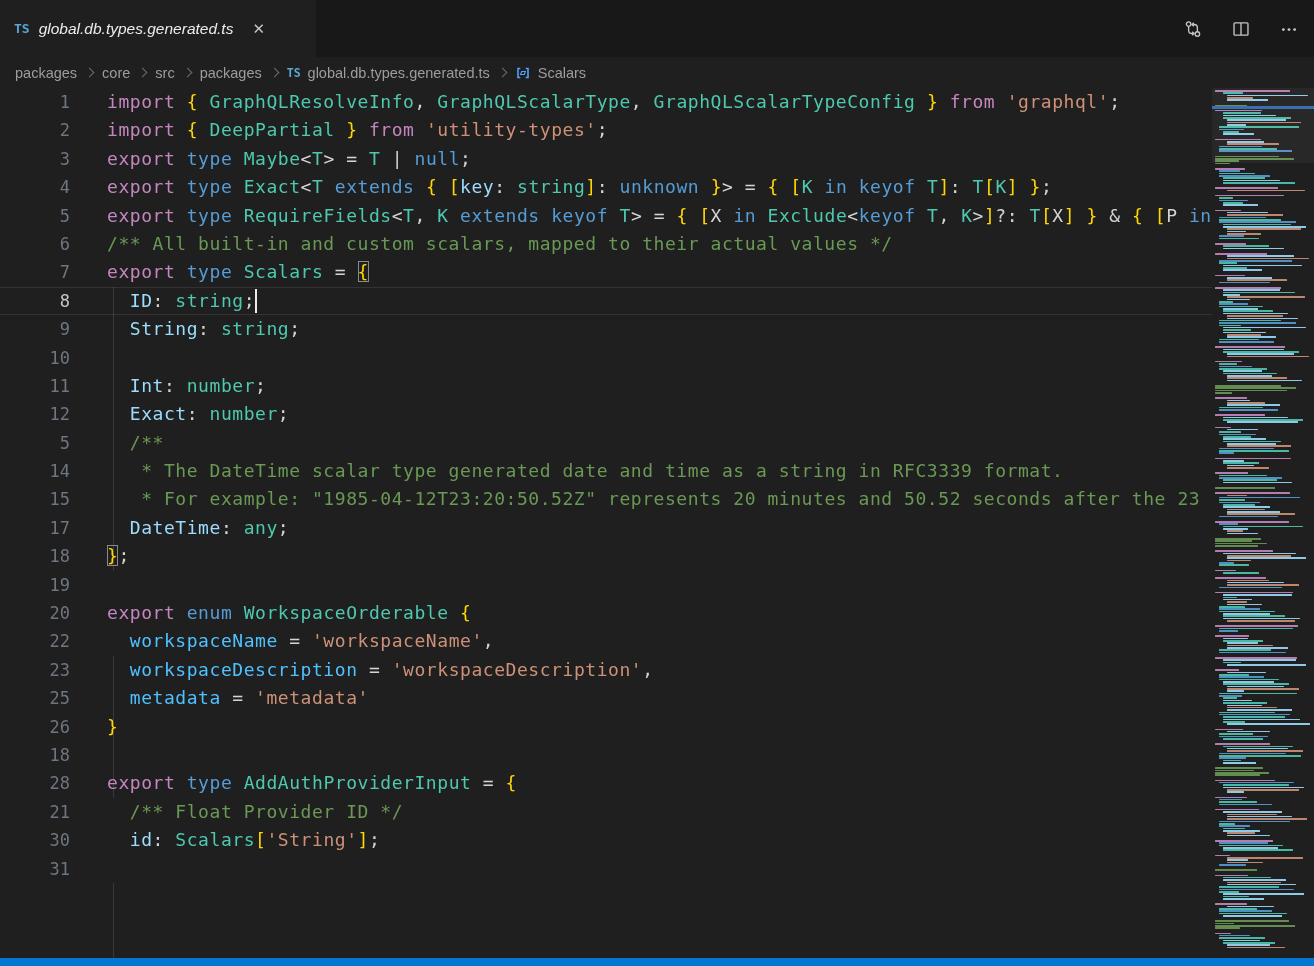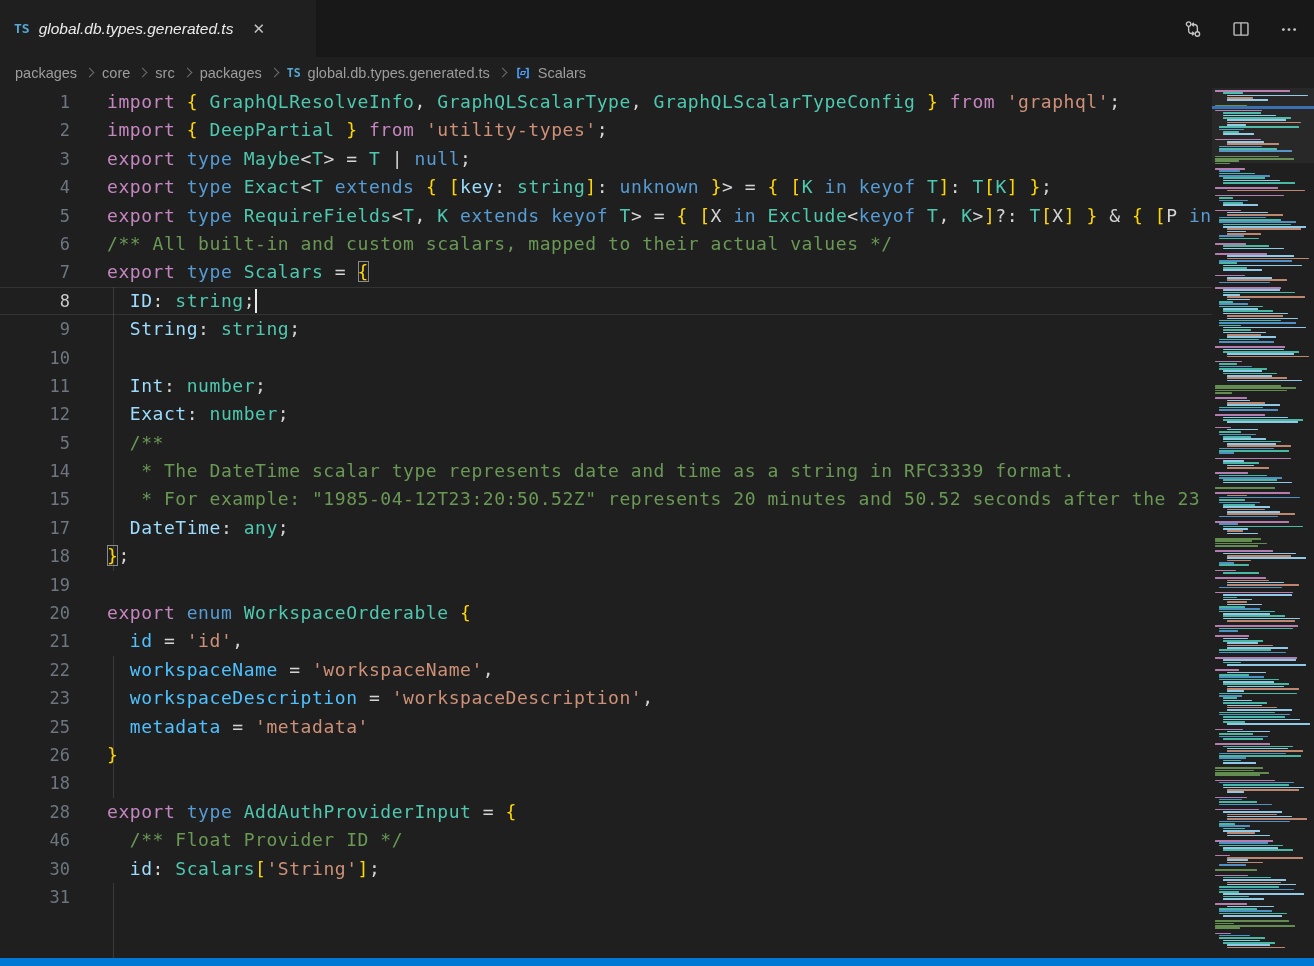--- a/index.html
+++ b/index.html
@@ -167,21 +167,21 @@
         <div class="row">
           <span class="ln">12</span>
           <span class="codeline"><span class="tk-p">  </span><span class="tk-v">Exact</span><span class="tk-p">: </span><span class="tk-t">number</span><span class="tk-p">;</span></span>
         </div>
         <div class="row">
           <span class="ln">5</span>
           <span class="codeline"><span class="tk-p">  </span><span class="tk-c">/**</span></span>
         </div>
         <div class="row">
           <span class="ln">14</span>
-          <span class="codeline"><span class="tk-p">  </span><span class="tk-c"> * The DateTime scalar type represents date and time as a string in RFC3339 format.</span></span>
+          <span class="codeline"><span class="tk-p">  </span><span class="tk-c"> * The DateTime scalar type generated date and time as a string in RFC3339 format.</span></span>
         </div>
         <div class="row">
           <span class="ln">15</span>
           <span class="codeline"><span class="tk-p">  </span><span class="tk-c"> * For example: "1985-04-12T23:20:50.52Z" represents 20 minutes and 50.52 seconds after the 23</span></span>
         </div>
         <div class="row">
           <span class="ln">17</span>
           <span class="codeline"><span class="tk-p">  </span><span class="tk-v">DateTime</span><span class="tk-p">: </span><span class="tk-t">any</span><span class="tk-p">;</span></span>
         </div>
         <div class="row">
@@ -190,24 +190,20 @@
         </div>
         <div class="row">
           <span class="ln">19</span>
           <span class="codeline"></span>
         </div>
         <div class="row">
           <span class="ln">20</span>
           <span class="codeline"><span class="tk-k">export</span><span class="tk-p"> </span><span class="tk-d">enum</span><span class="tk-p"> </span><span class="tk-t">WorkspaceOrderable</span><span class="tk-p"> </span><span class="tk-b">{</span></span>
         </div>
         <div class="row">
-          <span class="ln">21</span>
-          <span class="codeline"><span class="tk-p">  </span><span class="tk-e">id</span><span class="tk-p"> = </span><span class="tk-s">'id'</span><span class="tk-p">,</span></span>
-        </div>
-        <div class="row">
           <span class="ln">22</span>
           <span class="codeline"><span class="tk-p">  </span><span class="tk-e">workspaceName</span><span class="tk-p"> = </span><span class="tk-s">'workspaceName'</span><span class="tk-p">,</span></span>
         </div>
         <div class="row">
           <span class="ln">23</span>
           <span class="codeline"><span class="tk-p">  </span><span class="tk-e">workspaceDescription</span><span class="tk-p"> = </span><span class="tk-s">'workspaceDescription'</span><span class="tk-p">,</span></span>
         </div>
         <div class="row">
           <span class="ln">25</span>
           <span class="codeline"><span class="tk-p">  </span><span class="tk-e">metadata</span><span class="tk-p"> = </span><span class="tk-s">'metadata'</span></span>
@@ -218,21 +214,21 @@
         </div>
         <div class="row">
           <span class="ln">18</span>
           <span class="codeline"></span>
         </div>
         <div class="row">
           <span class="ln">28</span>
           <span class="codeline"><span class="tk-k">export</span><span class="tk-p"> </span><span class="tk-d">type</span><span class="tk-p"> </span><span class="tk-t">AddAuthProviderInput</span><span class="tk-p"> = </span><span class="tk-b">{</span></span>
         </div>
         <div class="row">
-          <span class="ln">46</span>
+          <span class="ln">21</span>
           <span class="codeline"><span class="tk-p">  </span><span class="tk-c">/** Float Provider ID */</span></span>
         </div>
         <div class="row">
           <span class="ln">30</span>
           <span class="codeline"><span class="tk-p">  </span><span class="tk-v">id</span><span class="tk-p">: </span><span class="tk-t">Scalars</span><span class="tk-b">[</span><span class="tk-s">'String'</span><span class="tk-b">]</span><span class="tk-p">;</span></span>
         </div>
         <div class="row">
           <span class="ln">31</span>
           <span class="codeline"><span class="tk-p">  </span></span>
         </div>

